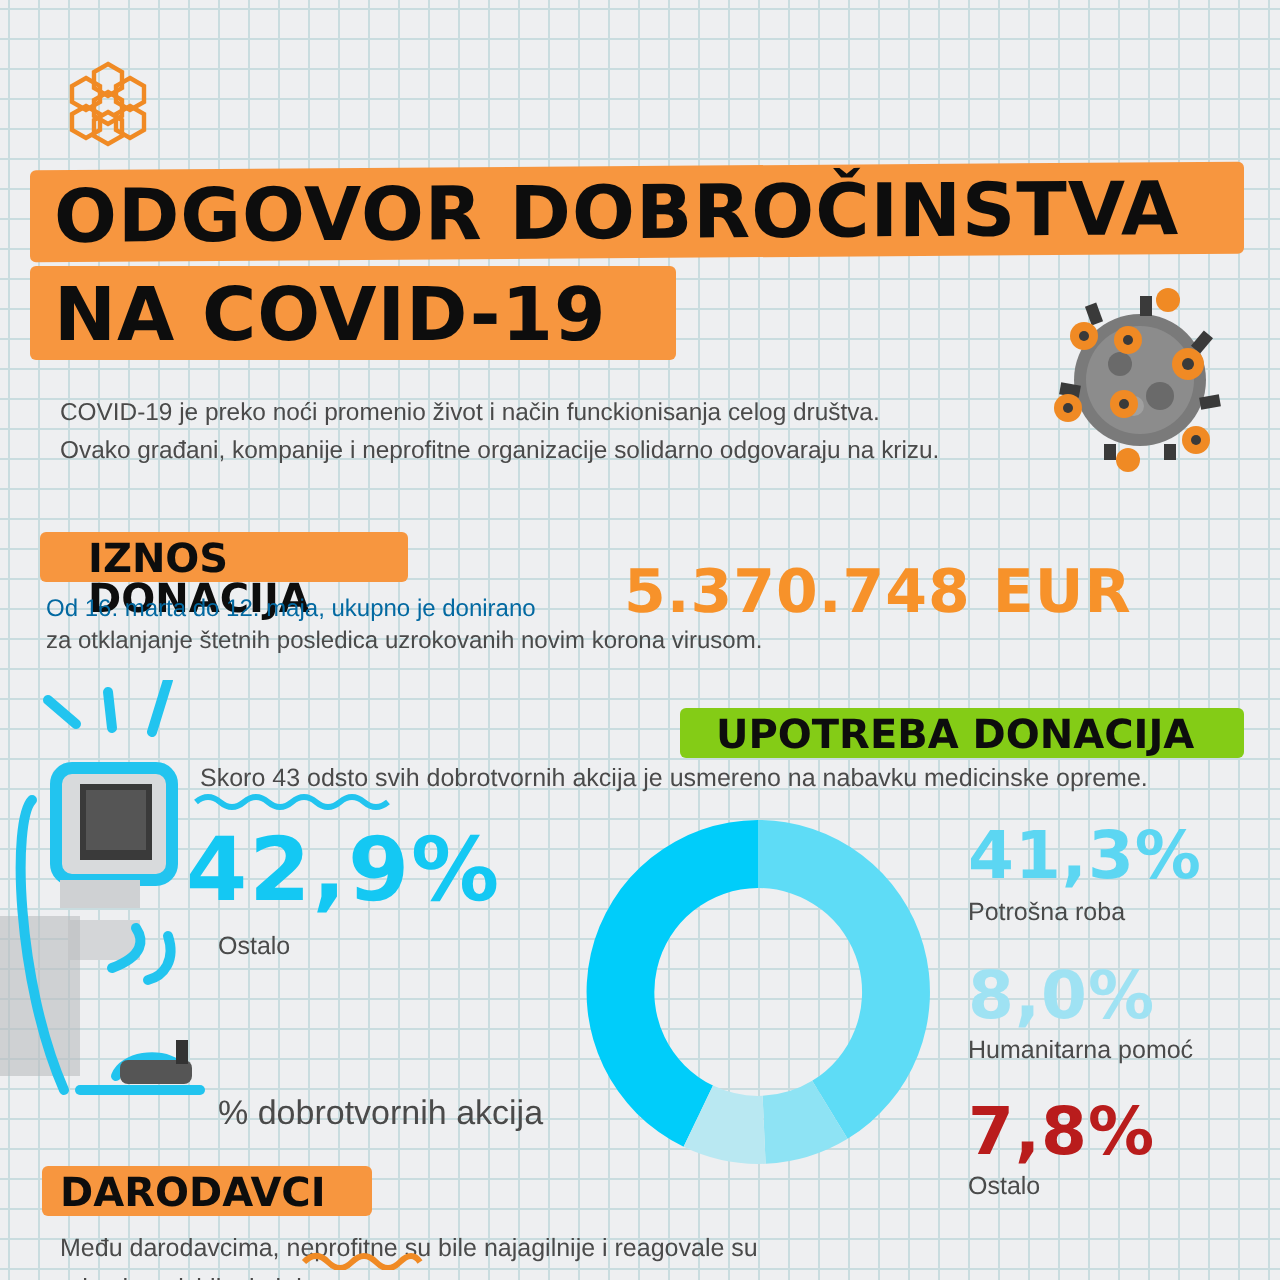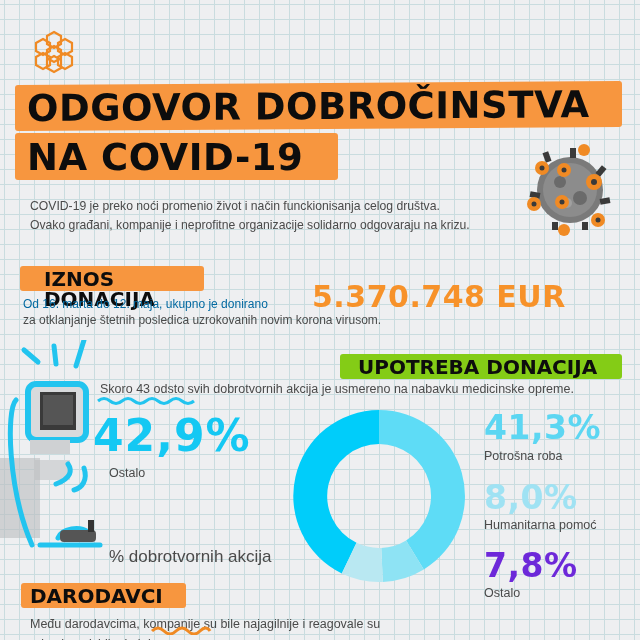--- a/index.html
+++ b/index.html
@@ -59,21 +59,21 @@
   .lbl-pct-akcija { left: 109px; top: 530px; font-size: 17px; color: #4a4a4a; margin-top: 17px; }
 
   .donut { left: 288px; top: 405px; width: 182px; height: 182px; }
 
   .stat { font-family: "DejaVu Sans", sans-serif; font-weight: bold; font-size: 33px; letter-spacing: 0.5px; }
   .stat-lbl { font-size: 12.5px; color: #4a4a4a; }
   .s1 { left: 484px; top: 408px; color: #5cd6f2; }
   .l1 { left: 484px; top: 449px; }
   .s2 { left: 484px; top: 478px; color: #9fe2f3; }
   .l2 { left: 484px; top: 518px; }
-  .s3 { left: 484px; top: 546px; color: #6d28d9; text-align: center; }
+  .s3 { left: 484px; top: 546px; color: #b91c1c; text-align: center; }
   .l3 { left: 484px; top: 586px; }
 
   .sec-darodavci { left: 21px; top: 583px; width: 165px; height: 25px; font-size: 20px; padding: 3px 0 0 9px; }
   .daro-text { left: 30px; top: 614px; font-size: 12.5px; color: #4a4a4a; line-height: 20px; width: 380px; }
   .daro-wave { left: 150px; top: 625px; }
 </style>
 </head>
 <body>
 
 <div class="abs logo">
@@ -183,19 +183,19 @@
 <div class="abs stat s1">41,3%</div>
 <div class="abs stat-lbl l1">Potrošna roba</div>
 <div class="abs stat s2">8,0%</div>
 <div class="abs stat-lbl l2">Humanitarna pomoć</div>
 <div class="abs stat s3">7,8%</div>
 <div class="abs stat-lbl l3">Ostalo</div>
 
 <div class="abs hl-bar sec-darodavci">DARODAVCI</div>
 <div class="abs daro-text">
   <div>
-    <span>Među darodavcima, </span><span>kompanije</span><span> su bile najagilnije i reagovale su</span>
+    <span>Među darodavcima, </span><span>neprofitne</span><span> su bile najagilnije i reagovale su</span>
   </div>
   <div>odmah po izbijanju krize.</div>
 </div>
 <svg class="abs daro-wave" width="62" height="10" viewBox="0 0 62 10">
   <path d="M2 6 Q8 0 14 6 T26 6 T38 6 T50 6 T60 6" stroke="#f08a24" stroke-width="3" fill="none"></path>
 </svg>
 
 </body></html>

